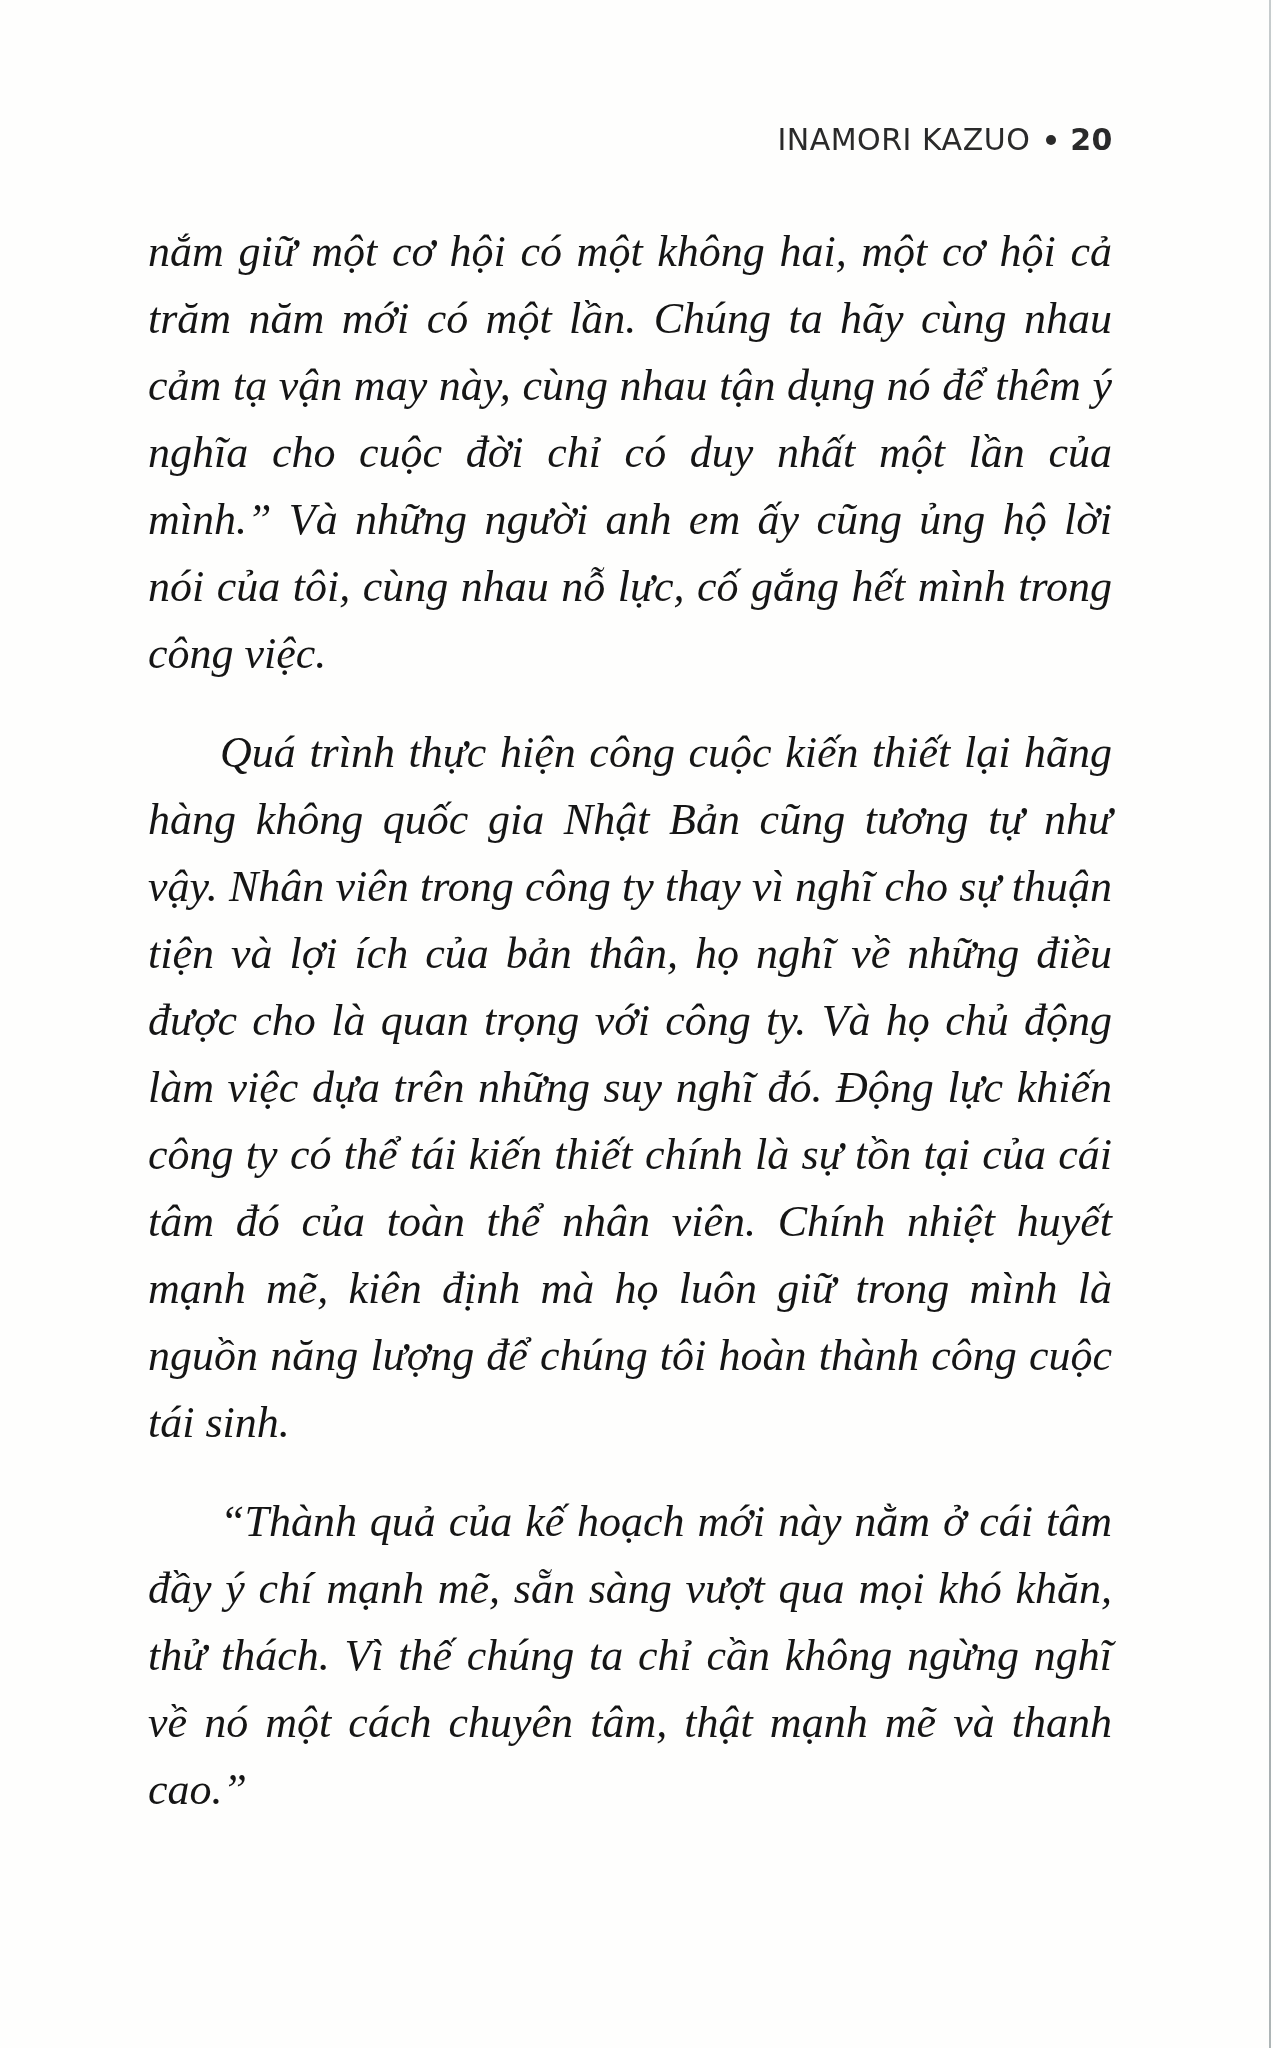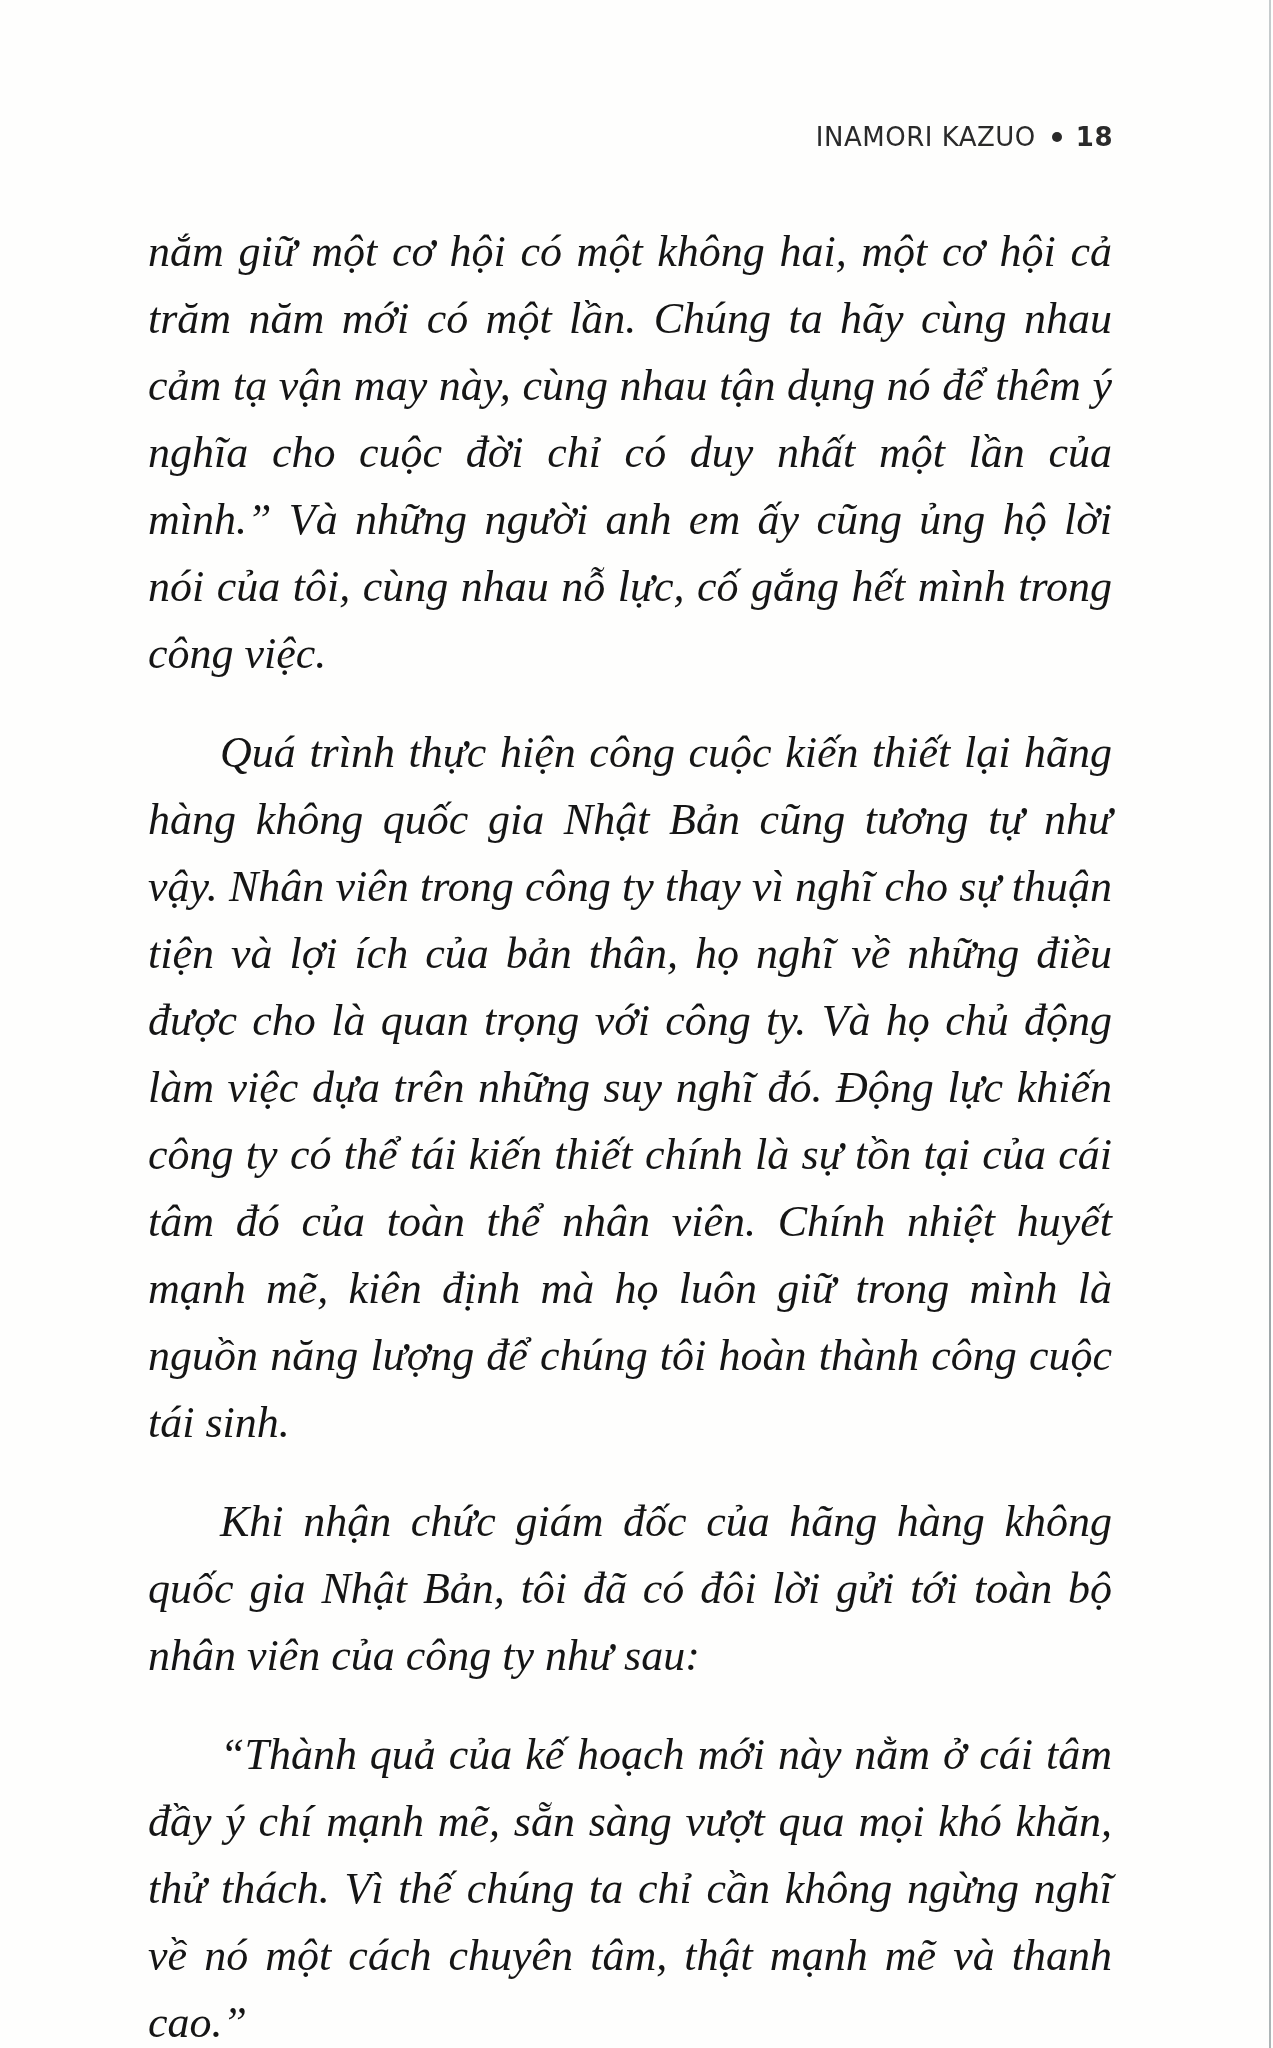--- a/index.html
+++ b/index.html
@@ -28,21 +28,21 @@
       width: 2px;
       height: 2048px;
       background: linear-gradient(to bottom, #b9c0c2, #7f8a8d 50%, #9aa3a5);
       opacity: 0.8;
     }
     .running-head {
       position: absolute;
       top: 122px;
       right: 160px;
       font-family: "DejaVu Sans", "Liberation Sans", sans-serif;
-      font-size: 26px;
+      font-size: 30px;
       letter-spacing: 0.5px;
       color: #2a2a2a;
       display: flex;
       align-items: center;
       white-space: nowrap;
     }
     .running-head .author {
       font-weight: normal;
     }
     .running-head .bullet {
@@ -79,22 +79,21 @@
   </style>
 </head>
 <body>
 
 <div class="page">
   <div class="right-edge"></div>
 
   <div class="running-head">
     <span class="author">INAMORI KAZUO</span>
     <span class="bullet"></span>
-    <span class="page-number">18</span>
+    <span class="page-number">20</span>
   </div>
 
   <div class="body-text">
     <p>nắm giữ một cơ hội có một không hai, một cơ hội cả trăm năm mới có một lần. Chúng ta hãy cùng nhau cảm tạ vận may này, cùng nhau tận dụng nó để thêm ý nghĩa cho cuộc đời chỉ có duy nhất một lần của mình.” Và những người anh em ấy cũng ủng hộ lời nói của tôi, cùng nhau nỗ lực, cố gắng hết mình trong công việc.</p>
     <p class="indent">Quá trình thực hiện công cuộc kiến thiết lại hãng hàng không quốc gia Nhật Bản cũng tương tự như vậy. Nhân viên trong công ty thay vì nghĩ cho sự thuận tiện và lợi ích của bản thân, họ nghĩ về những điều được cho là quan trọng với công ty. Và họ chủ động làm việc dựa trên những suy nghĩ đó. Động lực khiến công ty có thể tái kiến thiết chính là sự tồn tại của cái tâm đó của toàn thể nhân viên. Chính nhiệt huyết mạnh mẽ, kiên định mà họ luôn giữ trong mình là nguồn năng lượng để chúng tôi hoàn thành công cuộc tái sinh.</p>
-    <p class="indent">Khi nhận chức giám đốc của hãng hàng không quốc gia Nhật Bản, tôi đã có đôi lời gửi tới toàn bộ nhân viên của công ty như sau:</p>
     <p class="indent">“Thành quả của kế hoạch mới này nằm ở cái tâm đầy ý chí mạnh mẽ, sẵn sàng vượt qua mọi khó khăn, thử thách. Vì thế chúng ta chỉ cần không ngừng nghĩ về nó một cách chuyên tâm, thật mạnh mẽ và thanh cao.”</p>
   </div>
 </div>
 
 </body></html>

